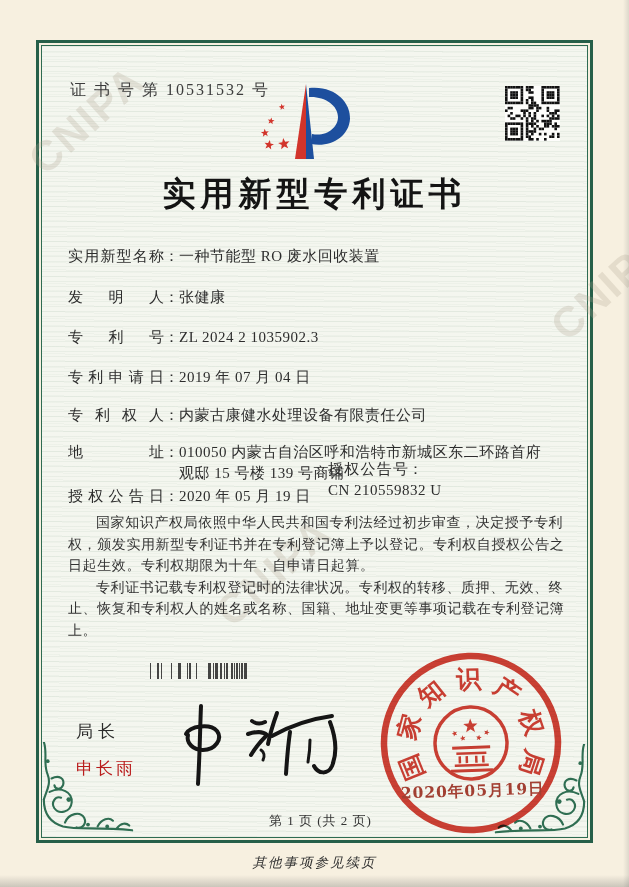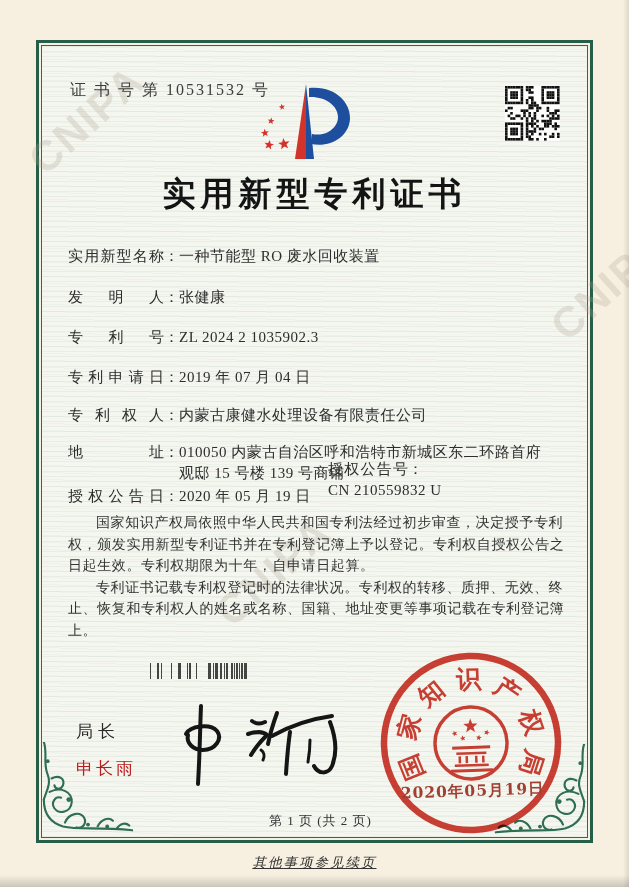--- a/index.html
+++ b/index.html
@@ -62,21 +62,21 @@
   .seal{position:absolute;left:374px;top:646px;width:194px;height:194px;z-index:5;
     transform:rotate(-2deg);opacity:.93;mix-blend-mode:multiply;}
   .seal text{font-family:"DejaVu Serif","Liberation Serif",serif;}
   #seal-chars text{font-size:25px;font-weight:bold;fill:#d03226;text-anchor:middle;
     dominant-baseline:central;}
   .seal-date{font-size:15.5px;font-weight:600;fill:#a63326;letter-spacing:1px;text-anchor:middle;}
 
   .page-indicator{position:absolute;left:12px;right:0;top:812px;text-align:center;
     font-size:13px;color:#333;letter-spacing:1px;z-index:3;}
   .footer-note{position:absolute;left:0;right:0;top:854px;text-align:center;
-    font-size:13.5px;color:#333;letter-spacing:2px;z-index:3;font-style:italic;text-decoration:underline;}
+    font-size:13.5px;color:#333;letter-spacing:2px;z-index:3;font-style:italic;}
 </style>
 </head>
 <body>
 
 <div class="page">
 
   <div class="frame-outer">
     <div class="frame-inner"></div>
   </div>
 

